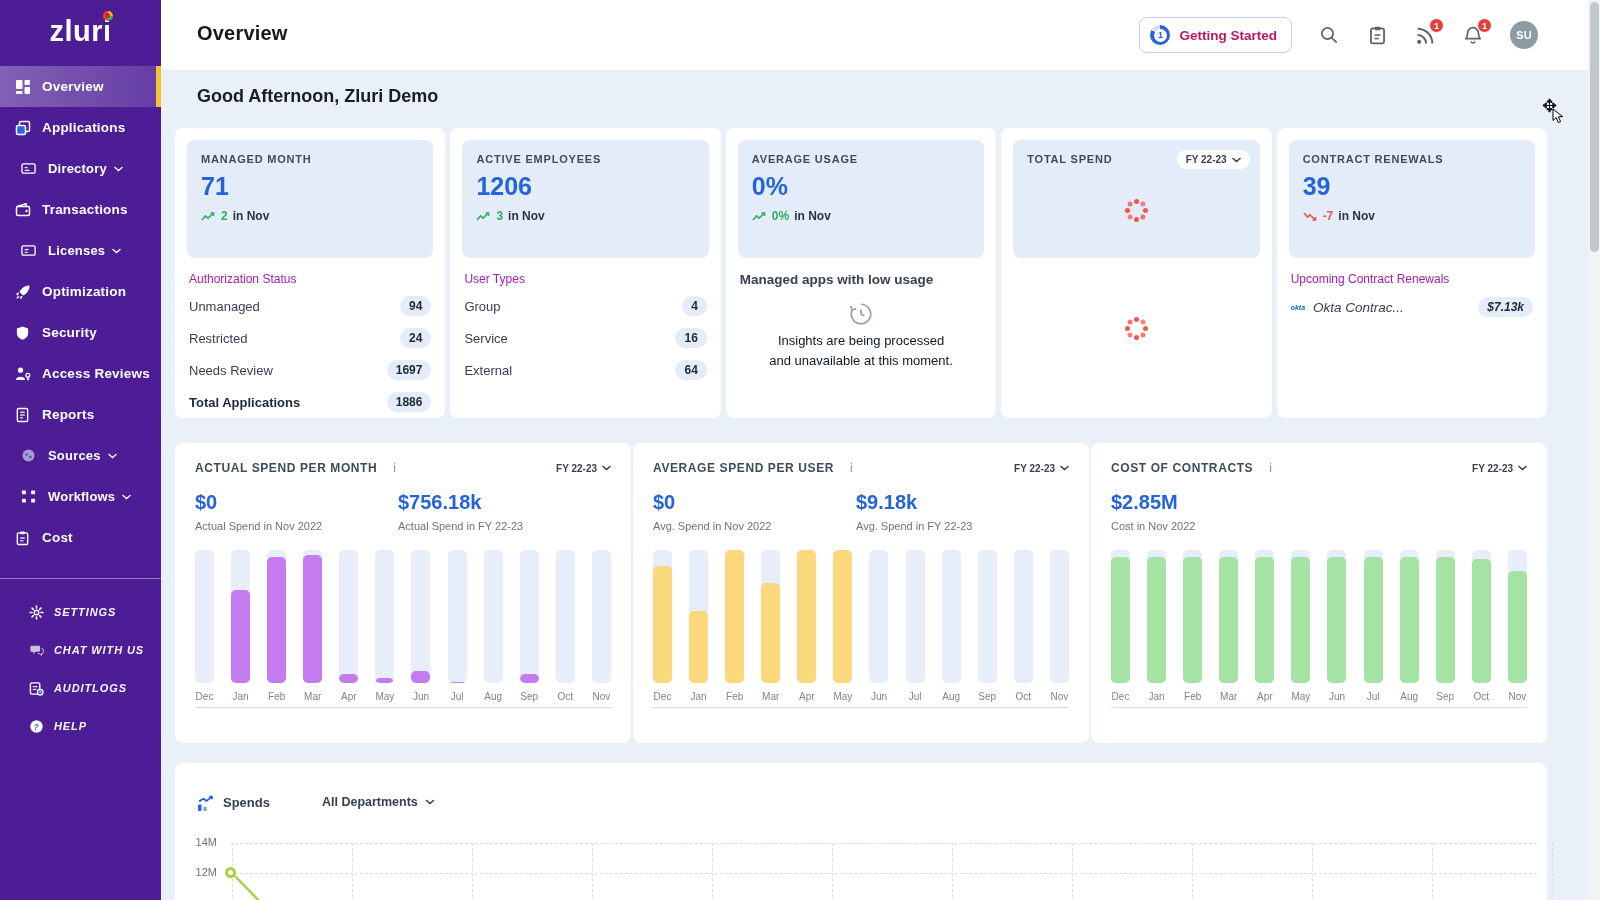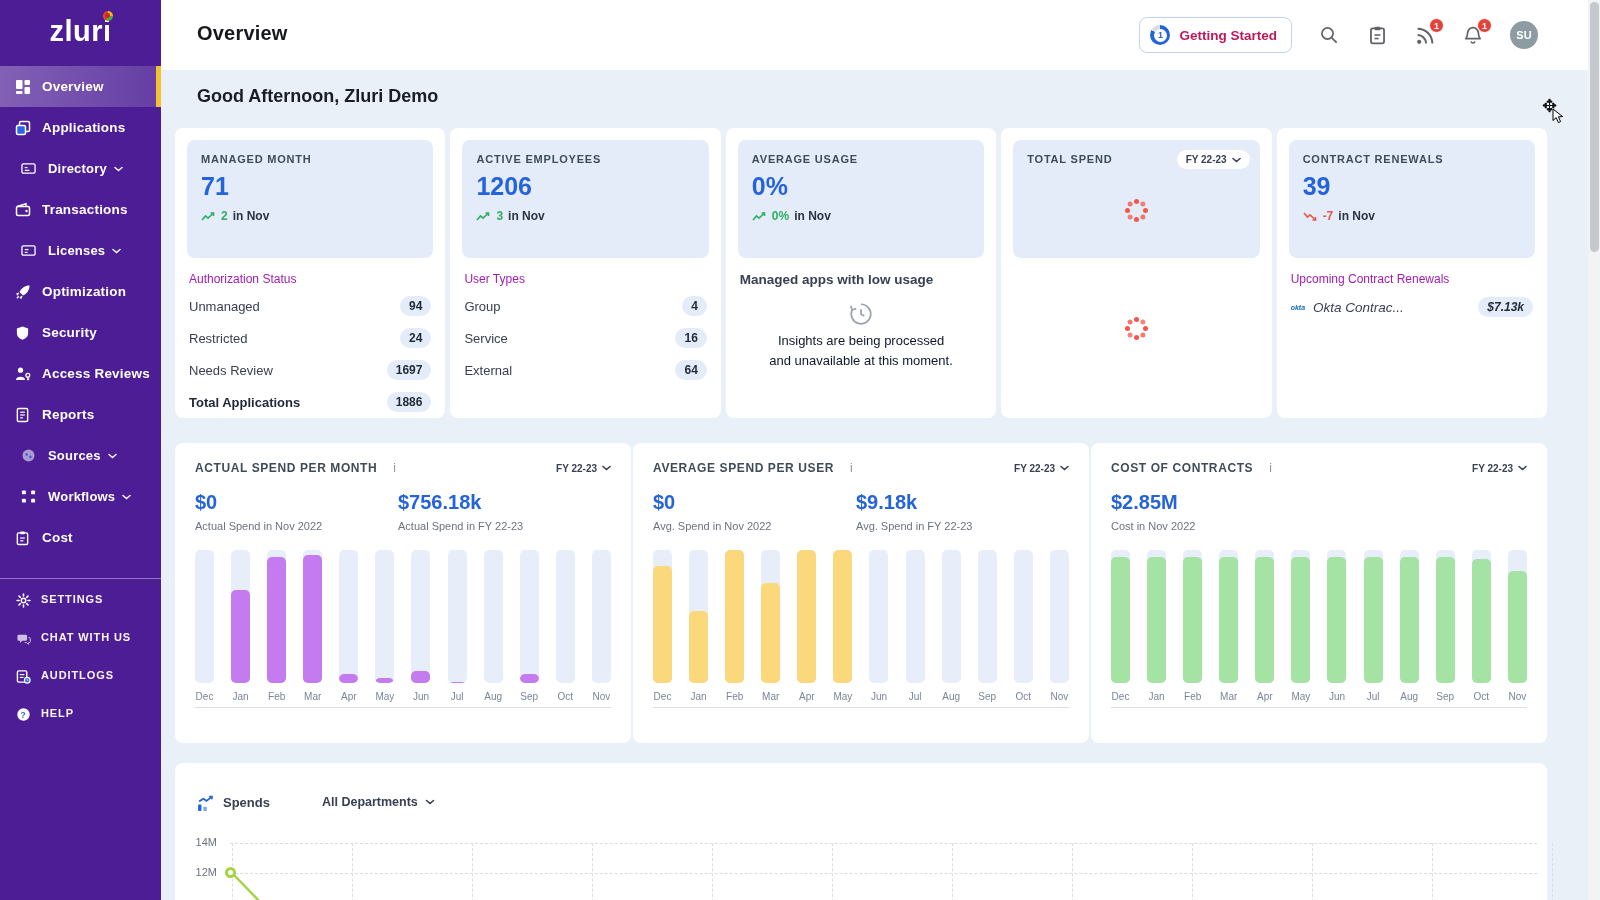--- a/index.html
+++ b/index.html
@@ -16,22 +16,22 @@
   .nav { margin-top:4px; }
   .nav-item { height:41px; display:flex; align-items:center; padding-left:14px; cursor:pointer; position:relative;
     font-size:13.5px; font-weight:600; letter-spacing:.2px; }
   .nav-item.indent { padding-left:20px; font-size:13px; }
   .nav-item.active { background:linear-gradient(90deg, rgba(255,255,255,.30), rgba(255,255,255,.14)); }
   .nav-item.active::after { content:""; position:absolute; right:0; top:0; width:5px; height:100%; background:#F2C233; }
   .nav-icon { width:17px; height:17px; margin-right:11px; display:flex; align-items:center; justify-content:center; flex:none; }
   .nav-icon svg { display:block; }
   .chev { margin-left:7px; opacity:.95; }
   .side-div { height:1px; background:rgba(255,255,255,.4); margin:20px 0 14px 0; }
-  .foot-item { height:38px; display:flex; padding-left:16px; cursor:pointer;
-    font-size:11px; font-weight:600; letter-spacing:.9px; color:rgba(255,255,255,.96); }
+  .foot-item { height:38px; display:flex; align-items:center; padding-left:29px; cursor:pointer;
+    font-size:11px; font-weight:600; letter-spacing:.9px; color:rgba(255,255,255,.96);font-style:italic; }
   .foot-item .nav-icon { width:15px; height:15px; margin-right:10px; }
 
   
   #topbar { position:absolute; left:161px; top:0; width:1439px; height:70px; background:#fff; z-index:4; }
   .page-title { position:absolute; left:36px; top:22px; font-size:20px; font-weight:700; color:#16181D; letter-spacing:.2px; }
   .topbar-right { position:absolute; right:62px; top:0; height:70px; display:flex; align-items:center; gap:26px; }
   .gs-btn { display:flex; align-items:center; gap:9px; border:1px solid #BFD4F2; border-radius:8px; padding:7px 14px 7px 10px;
     background:#fff; cursor:pointer; }
   .gs-ring { width:20px; height:20px; border-radius:50%; background:conic-gradient(#2563DB 0 300deg,#D7DCE5 300deg 360deg);
     display:flex; align-items:center; justify-content:center; }

